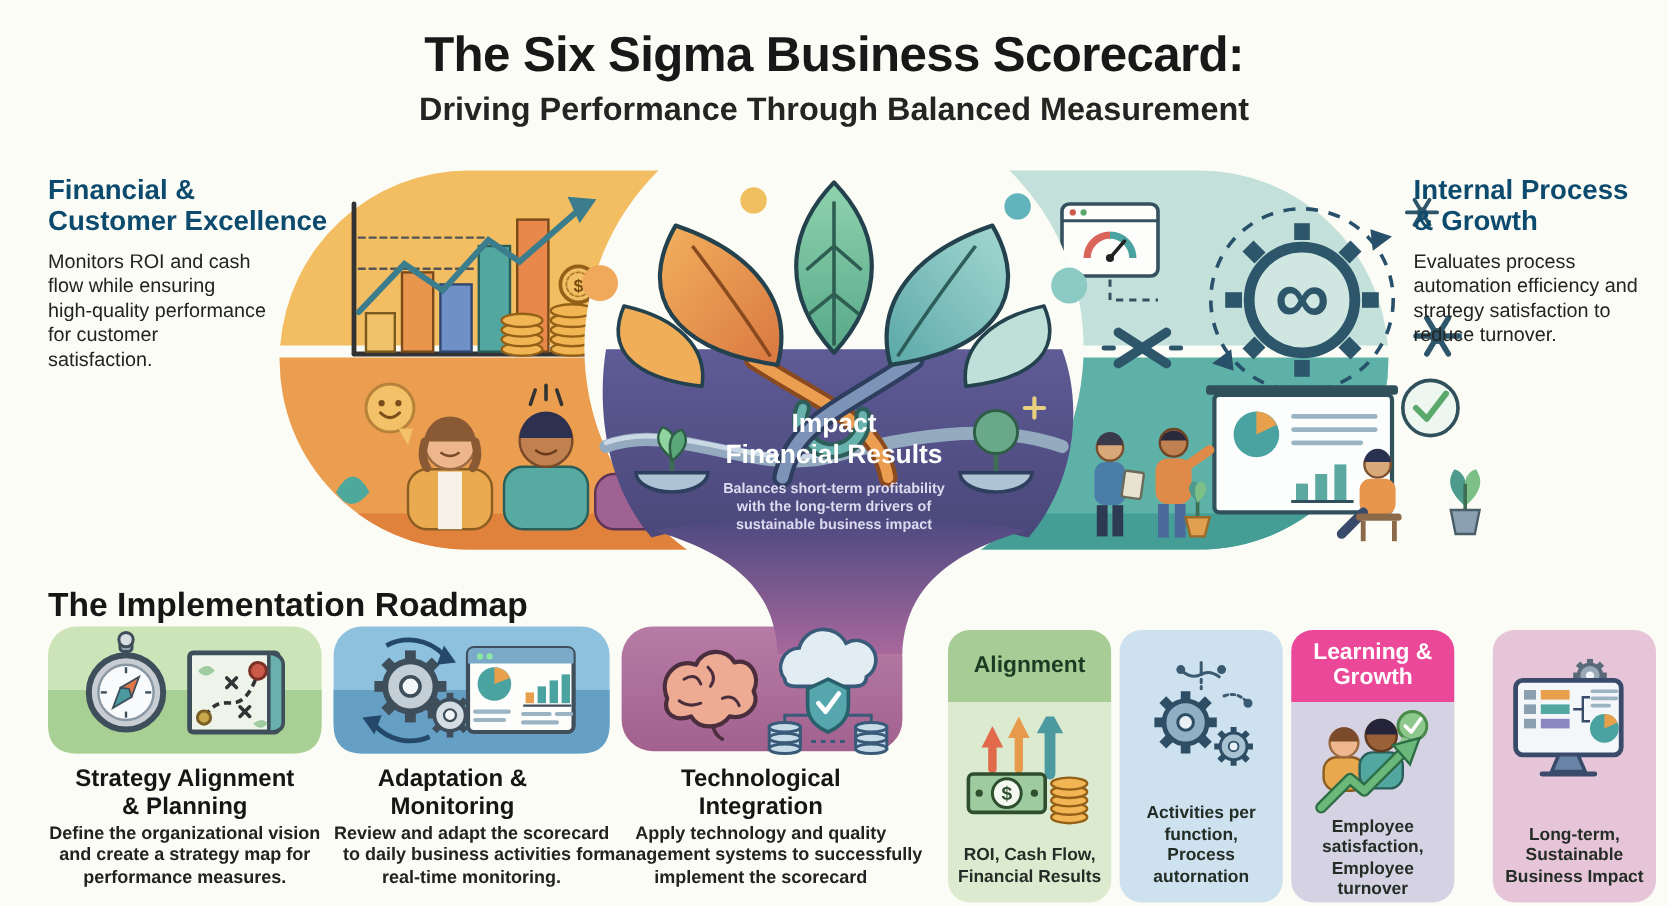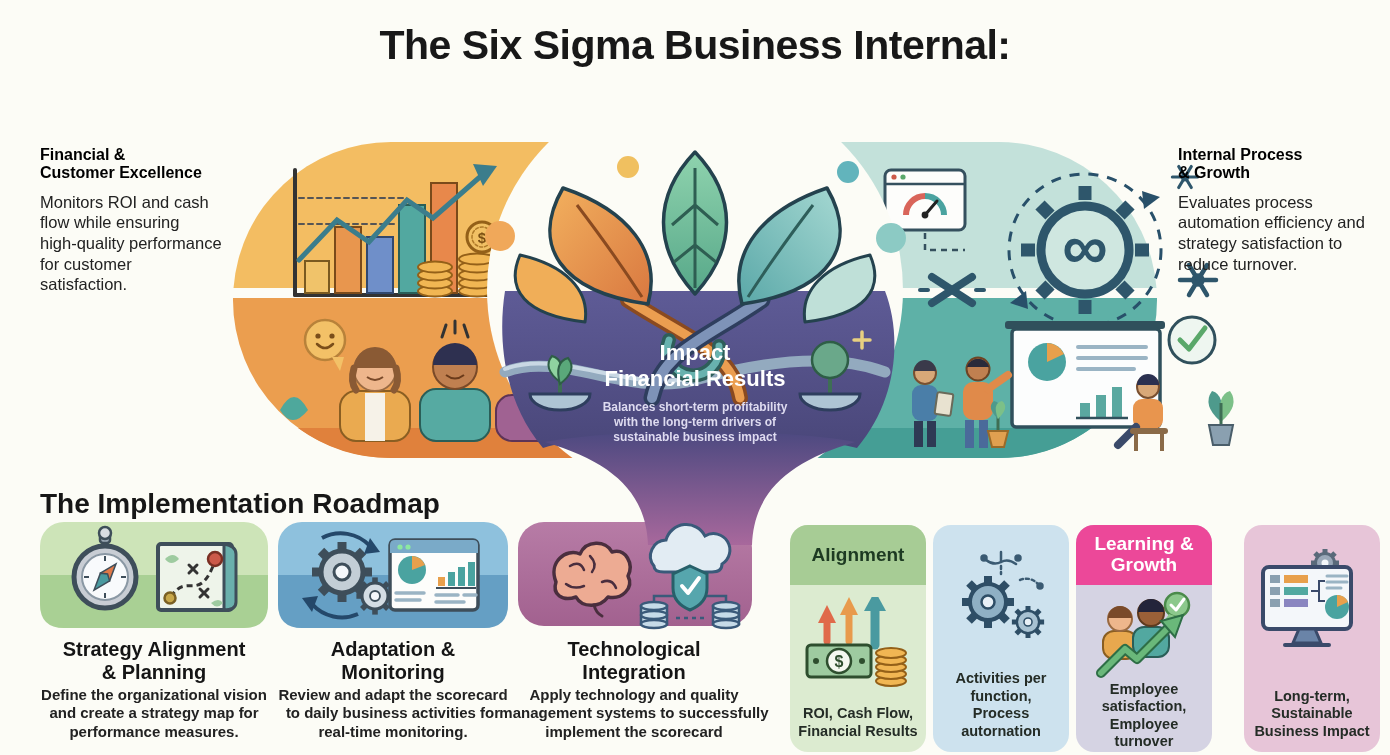--- a/index.html
+++ b/index.html
@@ -13,21 +13,21 @@
   .ml{white-space:pre-line;}
   .page-title{
     position:absolute;left:0;top:22px;width:100%;text-align:center;
     font-size:41px;font-weight:800;letter-spacing:-0.5px;color:#181818;
   }
   .page-subtitle{
     position:absolute;left:0;top:76px;width:100%;text-align:center;
     font-size:27px;font-weight:600;color:#242424;
   }
   .side-panel{position:absolute;}
-  .side-panel h3{margin:0 0 10px 0;font-size:16px;font-weight:800;line-height:1.12;color:#000000;}
+  .side-panel h3{margin:0 0 10px 0;font-size:23px;font-weight:800;line-height:1.12;color:#0c4a6e;}
   .side-panel p{margin:0;font-size:16.5px;font-weight:500;line-height:1.25;color:#222;}
   .panel-left{left:40px;top:146px;width:240px;}
   .panel-right{left:1178px;top:146px;width:200px;}
   .center-text{position:absolute;left:555px;top:340px;width:280px;text-align:center;z-index:3;}
   .center-text h3{margin:0 0 8px 0;font-size:22px;font-weight:800;color:#ffffff;line-height:1.18;}
   .center-text p{margin:0 auto;width:258px;font-size:12px;font-weight:600;color:#dedbf0;line-height:1.25;}
   .roadmap-heading{
     position:absolute;left:40px;top:488px;font-size:28px;font-weight:800;color:#161616;
   }
   .step-title{position:absolute;text-align:center;font-size:20px;font-weight:800;line-height:1.15;color:#151515;}
@@ -442,21 +442,22 @@
           <line x1="-38" y1="18" x2="-10" y2="18"></line>
             <line x1="-38" y1="25" x2="-14" y2="25"></line>
           <line x1="2" y1="20" x2="24" y2="20"></line>
             <line x1="2" y1="27" x2="30" y2="27"></line>
             <line x1="30" y1="20" x2="42" y2="20"></line>
         </g>
       </g>
     </g>
   </svg>
 
-  <div class="page-title">The Six Sigma Business Internal:</div>
+  <div class="page-title">The Six Sigma Business Scorecard:</div>
+  <div class="page-subtitle">Driving Performance Through Balanced Measurement</div>
 
   <div class="side-panel panel-left">
     <h3 class="ml">Financial &amp;
 Customer Excellence</h3>
     <p class="ml">Monitors ROI and cash
 flow while ensuring
 high-quality performance
 for customer
 satisfaction.</p>
   </div>
@@ -479,21 +480,21 @@
   </div>
 
   <div class="roadmap-heading">The Implementation Roadmap</div>
 
   <div class="step-title ml" style="left:30px;top:638px;width:248px;">Strategy Alignment
 &amp; Planning</div>
   <div class="step-body ml" style="left:24px;top:686px;width:260px;">Define the organizational vision
 and create a strategy map for
 performance measures.</div>
 
-  <div class="step-title ml" style="left:272px;top:638px;width:242px;">Adaptation &amp;
+  <div class="step-title ml" style="left:256px;top:638px;width:242px;">Adaptation &amp;
 Monitoring</div>
   <div class="step-body ml" style="left:266px;top:686px;width:254px;">Review and adapt the scorecard
 to daily business activities for
 real-time monitoring.</div>
 
   <div class="step-title ml" style="left:508px;top:638px;width:252px;">Technological
 Integration</div>
   <div class="step-body ml" style="left:494px;top:686px;width:280px;">Apply technology and quality
 management systems to successfully
 implement the scorecard</div>

